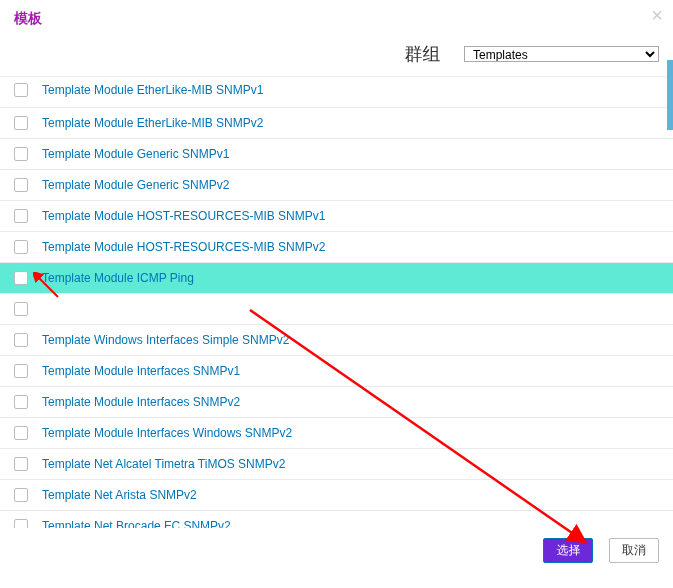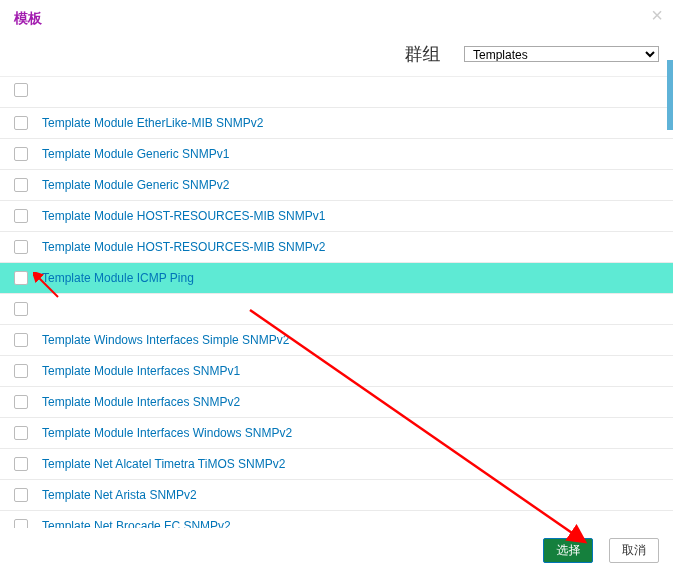--- a/index.html
+++ b/index.html
@@ -15,21 +15,21 @@
     .list-container::-webkit-scrollbar { width: 12px; }
     .list-container::-webkit-scrollbar-track { background: #f0f0f0; }
     .list-container::-webkit-scrollbar-thumb { background: #c0c0c0; }
     .list-row { display: flex; align-items: center; padding: 8px 14px; border-bottom: 1px solid #eaeaea; min-height: 31px; }
     .list-row.highlighted { background: #5eead4; }
     .list-row.partial-top { height: 20px; padding-top: 0; padding-bottom: 4px; overflow: hidden; }
     .checkbox { width: 14px; height: 14px; border: 1px solid #bbb; border-radius: 2px; background: #fff; margin-right: 14px; flex-shrink: 0; cursor: pointer; }
     .template-link { color: #0275b8; font-size: 12px; cursor: pointer; text-decoration: none; }
     .modal-footer { padding: 10px 14px; text-align: right; }
     .btn { display: inline-block; padding: 3px 12px; font-size: 12px; border-radius: 2px; cursor: pointer; margin-left: 6px; border: 1px solid; }
-    .btn-primary { background: #15803d; color: #fff; border-color: #0275b8; text-align: center; }
+    .btn-primary { background: #6d28d9; color: #fff; border-color: #0275b8; text-align: center; }
     .btn-default { background: #fff; color: #333; border-color: #bbb; margin-left: 12px; }
     .annot-arrow1 { position: absolute; top: 272px; left: 33px; pointer-events: none; z-index: 10; }
     .annot-arrow2 { position: absolute; top: 305px; left: 245px; pointer-events: none; z-index: 10; }
     .right-edge { position: absolute; top: 60px; right: 0; width: 6px; height: 70px; background: #5fb3d8; }
   </style>
 </head>
 <body>
 
 <div class="modal">
 
@@ -41,20 +41,21 @@
   <div class="filter-row">
     <span class="filter-label">群组</span>
     <select class="filter-select">
       <option>Templates</option>
     </select>
   </div>
 
   <div class="list-container" id="template-list">
       <div class="list-row partial-top">
         <div class="checkbox"></div>
+        <a class="template-link">Template Module EtherLike-MIB SNMPv1</a>
       </div>
       <div class="list-row">
         <div class="checkbox"></div>
         <a class="template-link">Template Module EtherLike-MIB SNMPv2</a>
       </div>
       <div class="list-row">
         <div class="checkbox"></div>
         <a class="template-link">Template Module Generic SNMPv1</a>
       </div>
       <div class="list-row">

